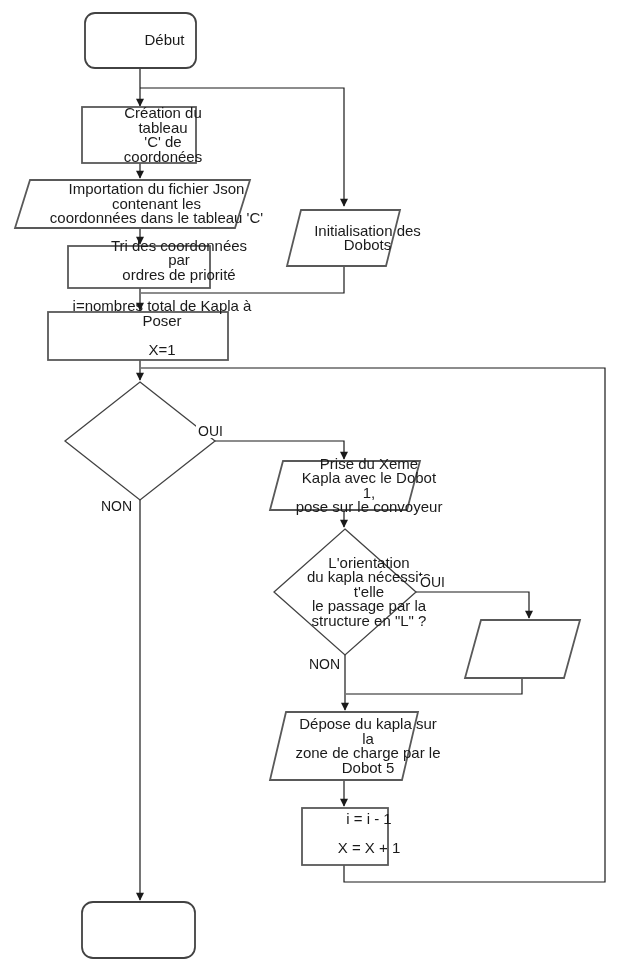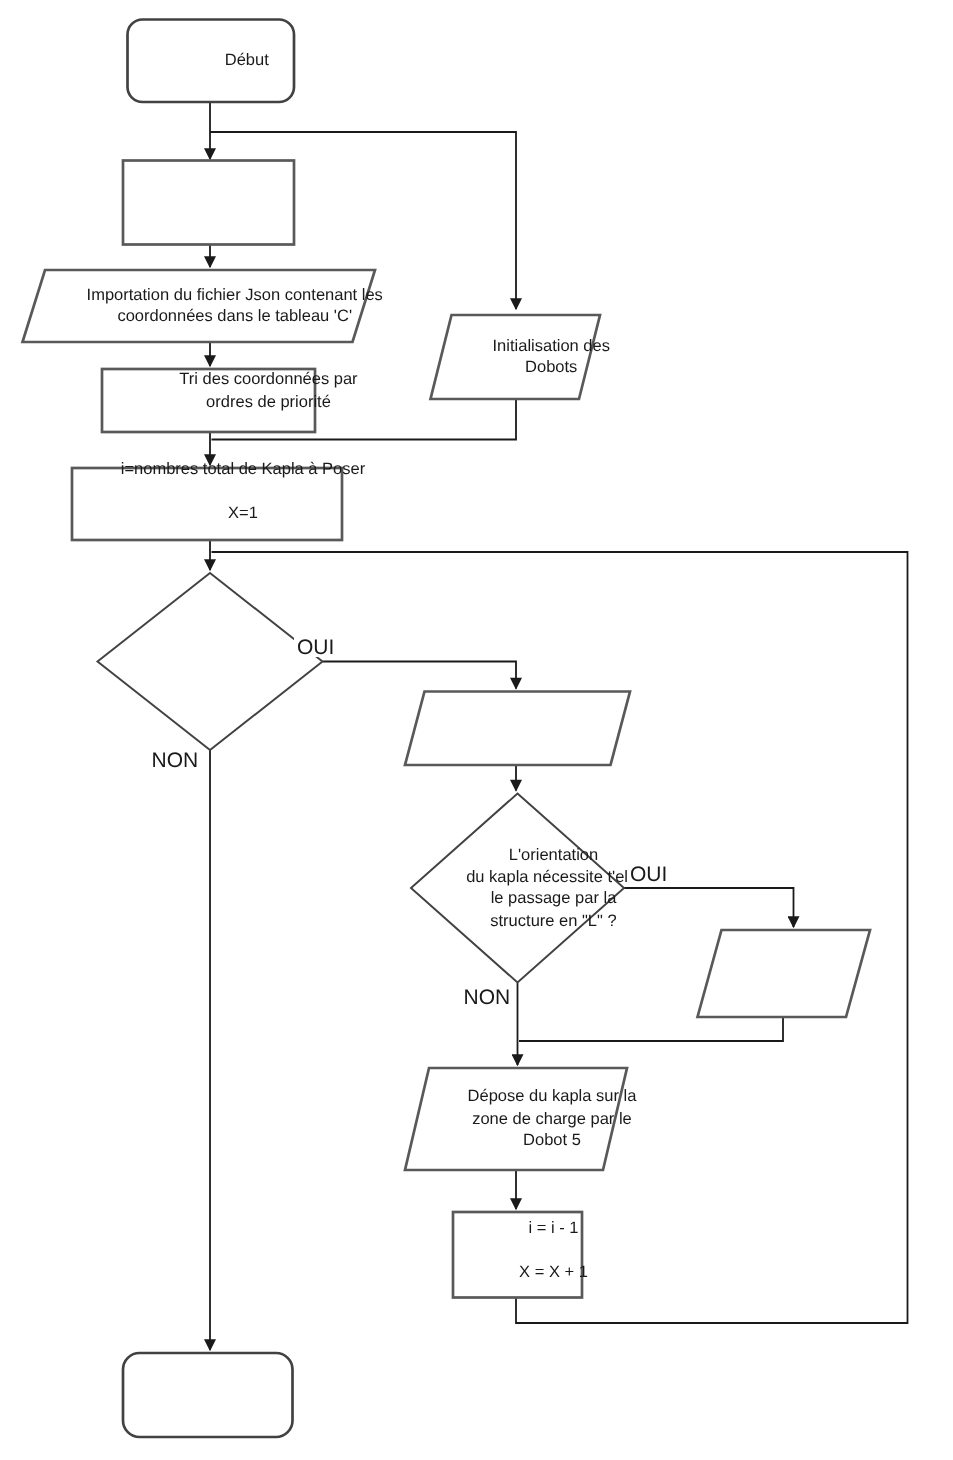--- a/index.html
+++ b/index.html
@@ -12,21 +12,21 @@
     font-family:"Liberation Sans","DejaVu Sans",sans-serif;color:var(--text);
     overflow:hidden;
   }
   .canvas svg{position:absolute;left:0;top:0;}
   .shape{fill:var(--shape-fill);stroke:var(--shape-stroke);stroke-width:1.8;}
   .terminal{fill:var(--shape-fill);stroke:var(--terminal-stroke);stroke-width:1.8;}
   .diamond{fill:var(--shape-fill);stroke:var(--terminal-stroke);stroke-width:1.3;}
   .edge{fill:none;stroke:var(--line);stroke-width:1.2;}
   .node-label{
     position:absolute;display:flex;align-items:center;justify-content:center;
-    text-align:center;font-size:11px;line-height:14.5px;white-space:pre-line;
+    text-align:center;font-size:15px;line-height:14.5px;white-space:pre-line;
     color:var(--text);pointer-events:none;padding-left:24px;
   }
   .edge-label{
     position:absolute;font-size:14px;color:var(--text);background:var(--background);
     padding:0 2px;line-height:13px;
   }
 </style>
 </head>
 <body>
 
@@ -65,35 +65,40 @@
     <polygon class="shape" points="283,461 420,461 407,510 270,510"></polygon>
     <polygon class="diamond" points="345,529 416,592 345,655 274,592"></polygon>
     <polygon class="shape" points="481,620 580,620 564,678 465,678"></polygon>
     <polygon class="shape" points="286,712 418,712 402,780 270,780"></polygon>
     <rect class="shape" x="302" y="808" width="86" height="57"></rect>
     <rect class="terminal" x="82" y="902" width="113" height="56" rx="11"></rect>
   </svg>
 
   <div class="node-label" style="left:85px;top:13px;width:111px;height:55px">Début</div>
 
+  <div class="node-label" style="left:82px;top:107px;width:114px;height:56px">Création du tableau
+'C' de coordonées</div>
 
   <div class="node-label" style="left:15px;top:180px;width:235px;height:48px">Importation du fichier Json contenant les
 coordonnées dans le tableau 'C'</div>
 
   <div class="node-label" style="left:84px;top:246px;width:142px;height:29px">Tri des coordonnées par
 ordres de priorité</div>
 
   <div class="node-label" style="left:287px;top:210px;width:113px;height:56px">Initialisation des
 Dobots</div>
 
   <div class="node-label" style="left:48px;top:312px;width:180px;height:32px">i=nombres total de Kapla à Poser
 
 X=1</div>
 
 
+  <div class="node-label" style="left:270px;top:461px;width:150px;height:49px">Prise du Xeme
+Kapla avec le Dobot 1,
+pose sur le convoyeur</div>
 
   <div class="node-label" style="left:271px;top:529px;width:148px;height:126px">L'orientation
 du kapla nécessite t'elle
 le passage par la
 structure en "L" ?</div>
 
 
   <div class="node-label" style="left:270px;top:712px;width:148px;height:68px">Dépose du kapla sur la
 zone de charge par le
 Dobot 5</div>

